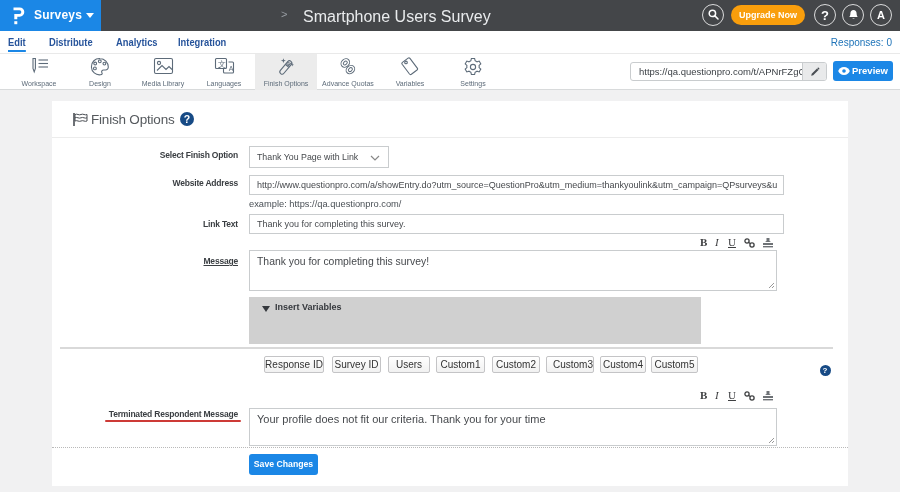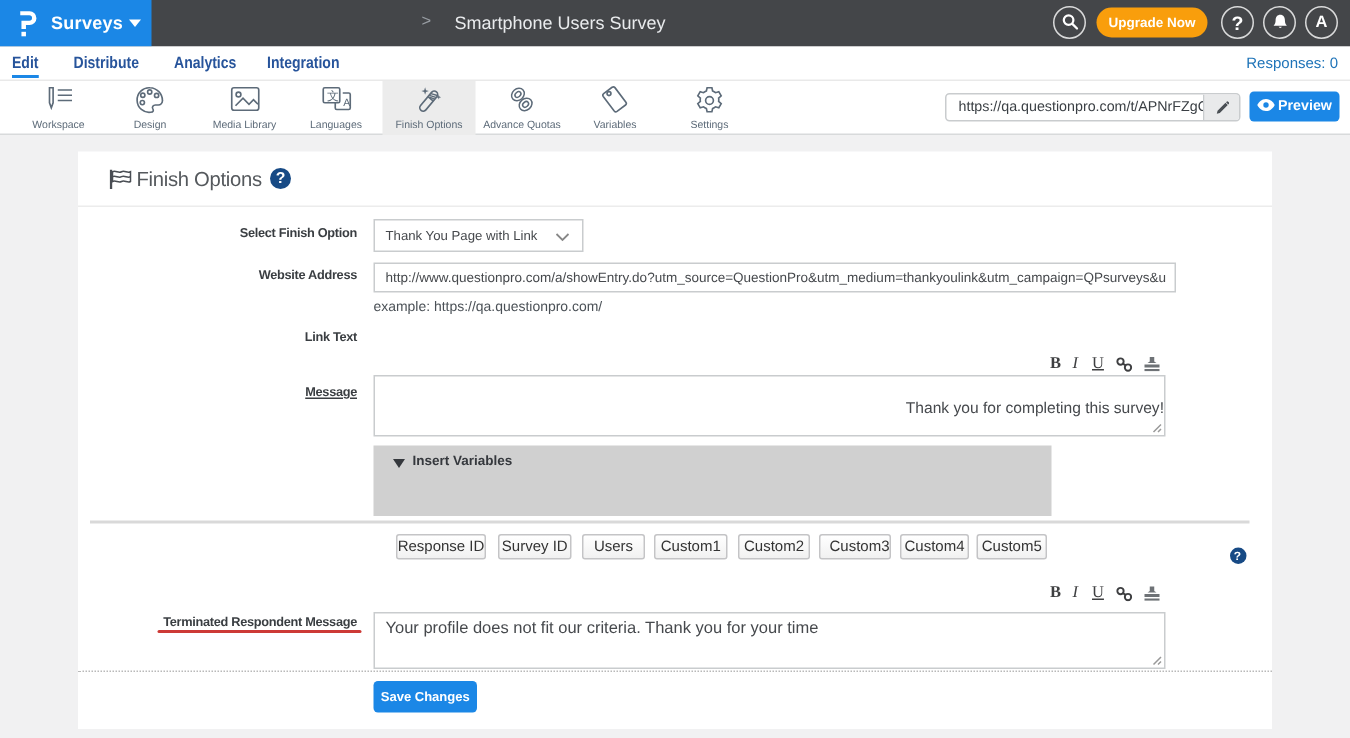--- a/index.html
+++ b/index.html
@@ -6,21 +6,21 @@
   html,body { width:900px; height:492px; overflow:hidden; }
   body { font-family:"Liberation Sans", sans-serif; position:relative; background:#F1F1F2; }
 
   
   #topbar { position:absolute; left:0; top:0; width:900px; height:31px; background:#444649; }
   #logoblk { position:absolute; left:0; top:0; width:101px; height:31px; background:#1B87E6; }
   #surveys { position:absolute; left:34px; top:8px; color:#fff; font-size:12px; font-weight:bold; letter-spacing:0.2px; }
   #surveycaret { position:absolute; left:86px; top:13px; width:0; height:0; border-left:4.5px solid transparent; border-right:4.5px solid transparent; border-top:5px solid #fff; }
   #crumb1 { position:absolute; left:121px; top:8px; color:#7FAFD9; font-size:12px; }
   #crumbsep { position:absolute; left:281px; top:8px; color:#989DA3; font-size:11px; }
-  #crumb2 { position:absolute; left:303px; top:8px; color:#E9EBED; font-size:12px; }
+  #crumb2 { position:absolute; left:303px; top:8px; color:#E9EBED; font-size:16px; }
   .hcirc { position:absolute; top:4px; width:22px; height:22px; border:1.5px solid rgba(255,255,255,0.8); border-radius:50%; color:#fff; text-align:center; }
   #upgrade { position:absolute; left:731px; top:4.5px; width:74px; height:20px; background:#F99E0C; border-radius:10px; color:#fff; font-size:9px; font-weight:bold; text-align:center; line-height:20px; }
 
   
   #navrow { position:absolute; left:0; top:31px; width:900px; height:23px; background:#fff; border-bottom:1px solid #E9E9E9; }
   .navitem { position:absolute; top:4.5px; font-size:11px; font-weight:bold; color:#27549B; transform:scaleX(0.85); transform-origin:left center; }
   #responses { position:absolute; right:8px; top:6px; font-size:10px; color:#1E73B8; }
 
   
   #toolrow { position:absolute; left:0; top:54px; width:900px; height:36px; background:#fff; border-bottom:1px solid #D8DADB; }
@@ -204,39 +204,40 @@
 
   <div class="finput" style="left:197px; top:44.5px; width:140px; height:22px; line-height:20px; font-size:8.8px;">Thank You Page with Link
     <svg width="10" height="6" viewBox="0 0 10 6" style="position:absolute; right:8px; top:8px;">
       <path d="M1 1 l4 4 l4 -4" fill="none" stroke="#888" stroke-width="1.2"></path>
     </svg>
   </div>
 
   <div class="finput" style="left:197px; top:74px; width:535px; height:20px; line-height:18px; font-size:9px; overflow:hidden; white-space:nowrap;">http://www.questionpro.com/a/showEntry.do?utm_source=QuestionPro&amp;utm_medium=thankyoulink&amp;utm_campaign=QPsurveys&amp;u</div>
   <div style="position:absolute; left:197px; top:97.5px; font-size:9.3px; color:#4A5056;">example: https://qa.questionpro.com/</div>
 
+  <div class="finput" style="left:197px; top:113px; width:535px; height:20px; line-height:18px; font-size:9px;">Thank you for completing this survey.</div>
 
   <div class="biutb" style="left:648px; top:135px;">
     <span style="left:0; font-weight:bold;">B</span>
     <span style="left:15px; font-style:italic;">I</span>
     <span style="left:28px; text-decoration:underline;">U</span>
     <svg style="position:absolute; left:44px; top:2px;" width="11" height="10" viewBox="0 0 11 10">
       <circle cx="3" cy="3" r="2.1" fill="none" stroke="#3E3F41" stroke-width="1.3"></circle>
       <circle cx="8" cy="7" r="2.1" fill="none" stroke="#3E3F41" stroke-width="1.3"></circle>
       <line x1="4.3" y1="4.3" x2="6.7" y2="5.7" stroke="#3E3F41" stroke-width="1.3"></line>
     </svg>
     <svg style="position:absolute; left:62px; top:1px;" width="12" height="11" viewBox="0 0 12 11">
       <path d="M4.5 1 h3 v3 l1.5 1 h-6 l1.5 -1 z" fill="#6E7276"></path>
       <rect x="1" y="6" width="10" height="2" fill="#6E7276"></rect>
       <rect x="1" y="9" width="10" height="1.4" fill="#6E7276"></rect>
     </svg>
   </div>
 
   <div class="finput" style="left:197px; top:148.5px; width:528px; height:41px;">
-    <div style="margin-top:16px; font-size:10.4px; color:#46494D;text-align:right;">Thank you for completing this survey!</div>
+    <div style="margin-top:5px; font-size:10.4px; color:#46494D;">Thank you for completing this survey!</div>
     <svg style="position:absolute; right:1px; bottom:1px;" width="7" height="7" viewBox="0 0 7 7">
       <path d="M6 1 L1 6 M6 4 L4 6" stroke="#999" stroke-width="1"></path>
     </svg>
   </div>
 
   <div id="insertpanel">
     <svg style="position:absolute; left:13px; top:9px;" width="8" height="6" viewBox="0 0 8 6">
         <path d="M0 0 h8 l-4 6 z" fill="#35383D"></path>
       </svg>
     <div style="position:absolute; left:26px; top:5px; font-size:9px; font-weight:bold; color:#35383D;">Insert Variables</div>

